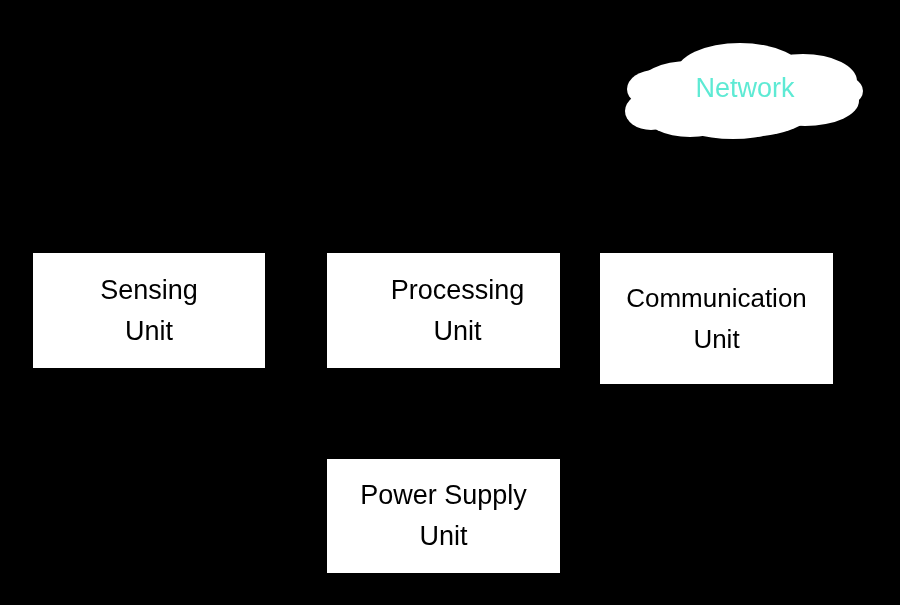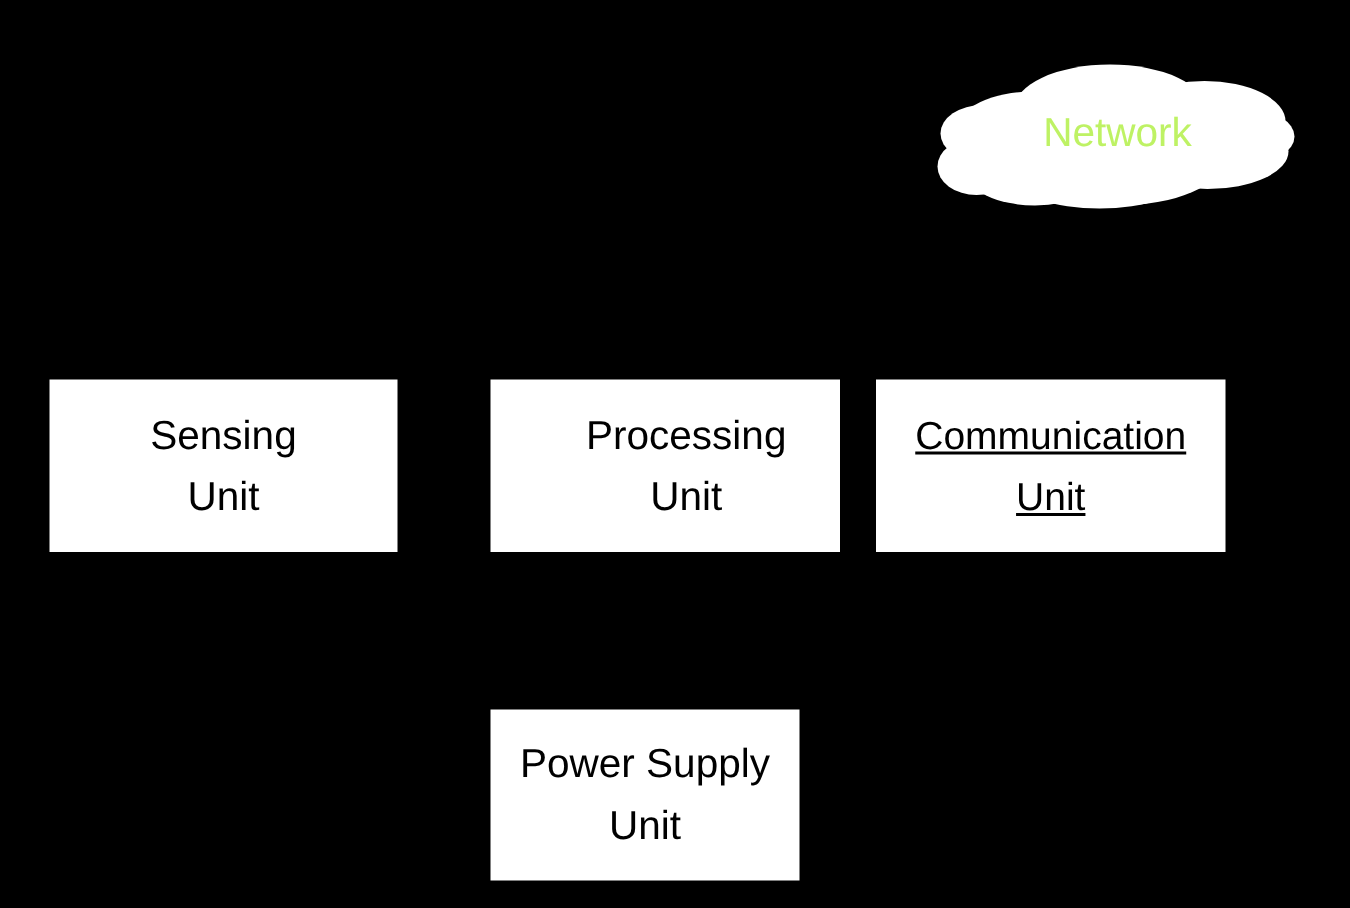--- a/index.html
+++ b/index.html
@@ -37,22 +37,22 @@
   }
   .unit-box .unit-label {
     display: block;
     width: 100%;
     padding: 0 2px;
     box-sizing: border-box;
   }
 
   #box-sensing       { left: 33px;  top: 253px; width: 232px; height: 115px; }
   #box-processing    { left: 327px; top: 253px; width: 233px; height: 115px; padding-left: 28px; }
-  #box-communication { left: 584px; top: 253px; width: 233px; height: 115px; text-decoration: underline; }
-  #box-power         { left: 327px; top: 473px; width: 206px; height: 114px; }
+  #box-communication { left: 600px; top: 253px; width: 233px; height: 131px; }
+  #box-power         { left: 327px; top: 459px; width: 233px; height: 114px; }
 
   #box-communication .unit-label { font-size: 26px; }
 
   
   #cloud-network {
     position: absolute;
     left: 615px;
     top: 35px;
     width: 250px;
     height: 105px;
@@ -67,21 +67,21 @@
   }
   #cloud-network .cloud-label {
     position: absolute;
     left: 0;
     top: 0;
     width: 250px;
     height: 105px;
     display: flex;
     align-items: center;
     justify-content: center;
-    color: #bef264;
+    color: #5eead4;
     font-size: 27px;
     line-height: 32px;
     font-family: "Liberation Sans", sans-serif;
     padding-left: 10px;
     box-sizing: border-box;
   }
 </style>
 </head>
 <body>
 

